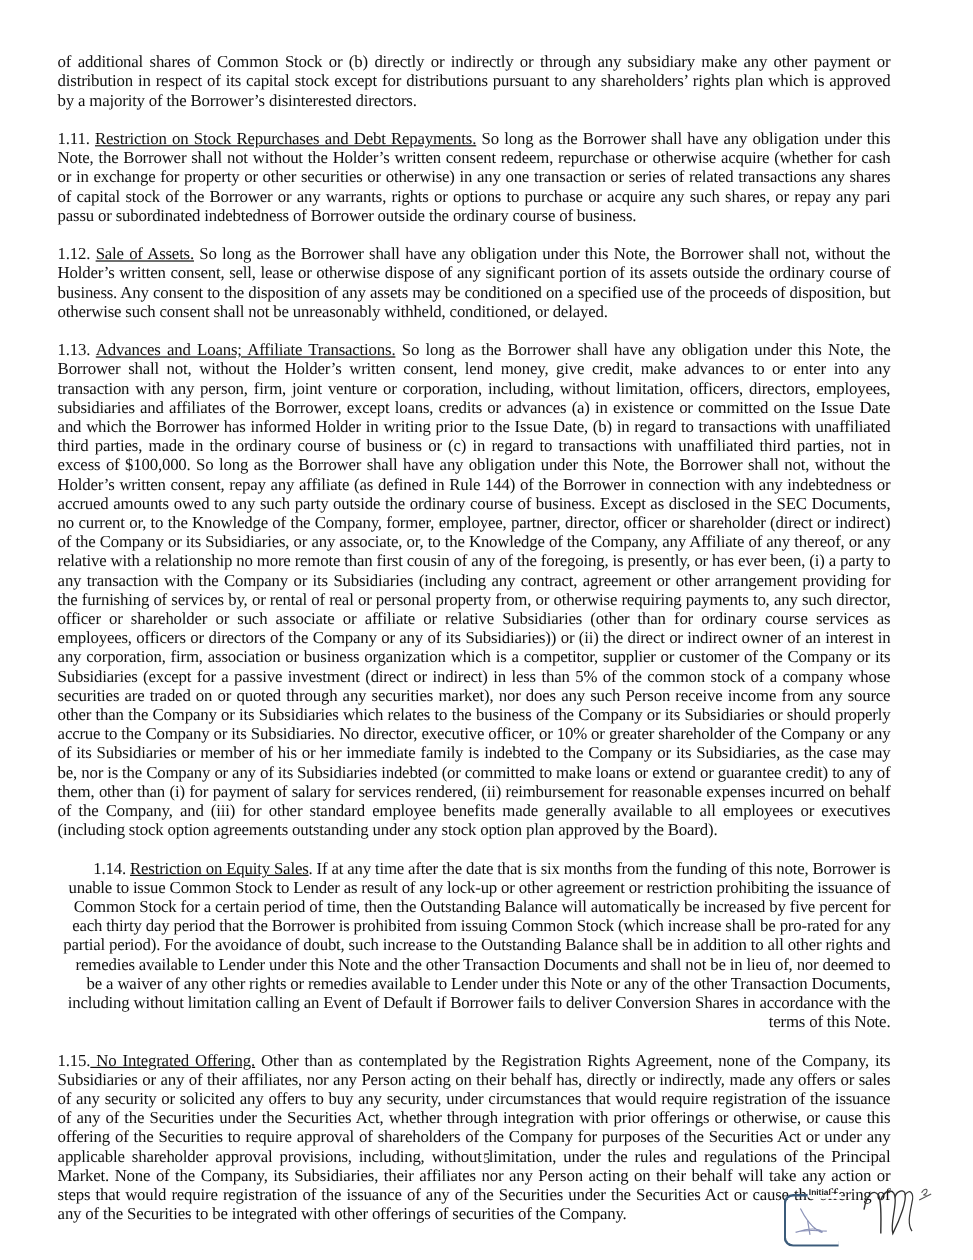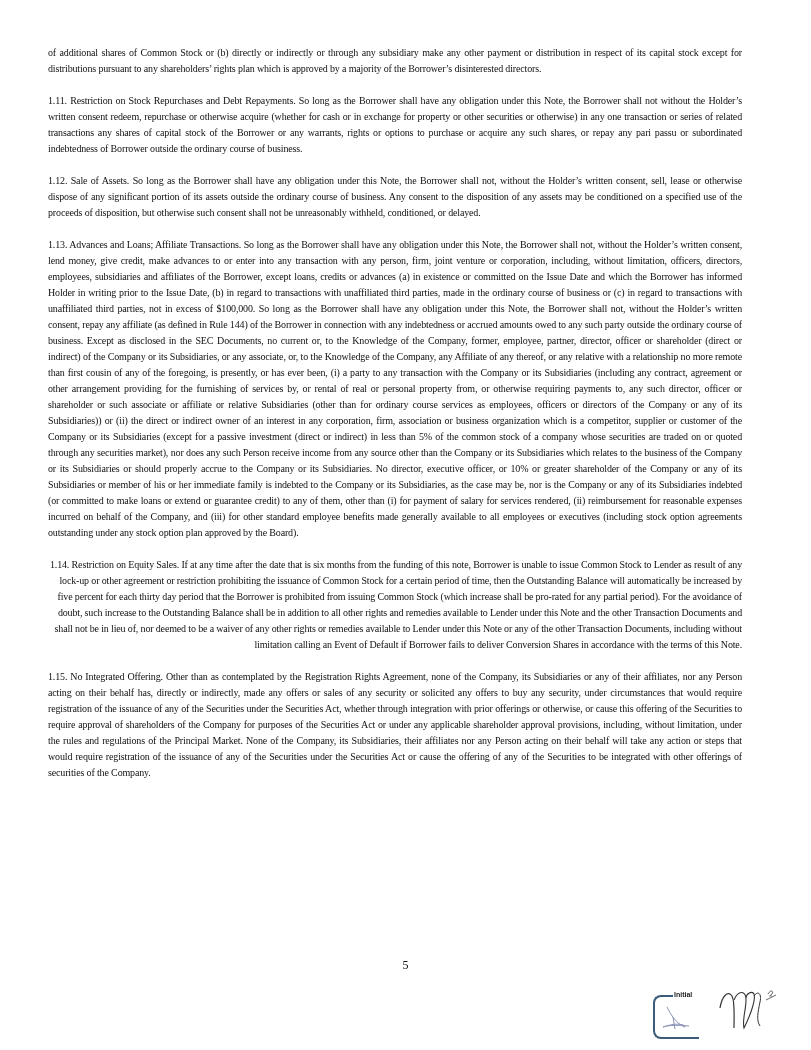--- a/index.html
+++ b/index.html
@@ -1,25 +1,25 @@
 <!DOCTYPE html>
 <html><head>
 <meta charset="utf-8">
 <style>
   html, body { margin: 0; padding: 0; background: #ffffff; }
   body { width: 811px; height: 1050px; position: relative; overflow: hidden; }
   .page {
     position: absolute; left: 48px; top: 45px; width: 694px;
     font-family: "Liberation Serif", serif;
-    font-size: 10px; line-height: 16px; color: #111;
+    font-size: 14px; line-height: 16px; color: #111;
     letter-spacing: -0.15px;
   }
   .para { margin: 0 0 16px 0; text-align: justify; }
   .para.ragged { text-align: right; }
-  .heading { }
+  .heading { text-decoration: underline; }
   .page-number {
     position: absolute; left: 0; width: 811px; top: 958px; text-align: center;
     font-family: "Liberation Serif", serif; font-size: 12px; color: #111;
   }
   .initial-box {
     position: absolute; left: 653px; top: 995px; width: 46px; height: 42px;
   }
   .initial-box .frame {
     position: absolute; left: 0; top: 0; width: 44px; height: 40px;
     border-left: 2px solid #3b5b7a; border-bottom: 2px solid #3b5b7a;

